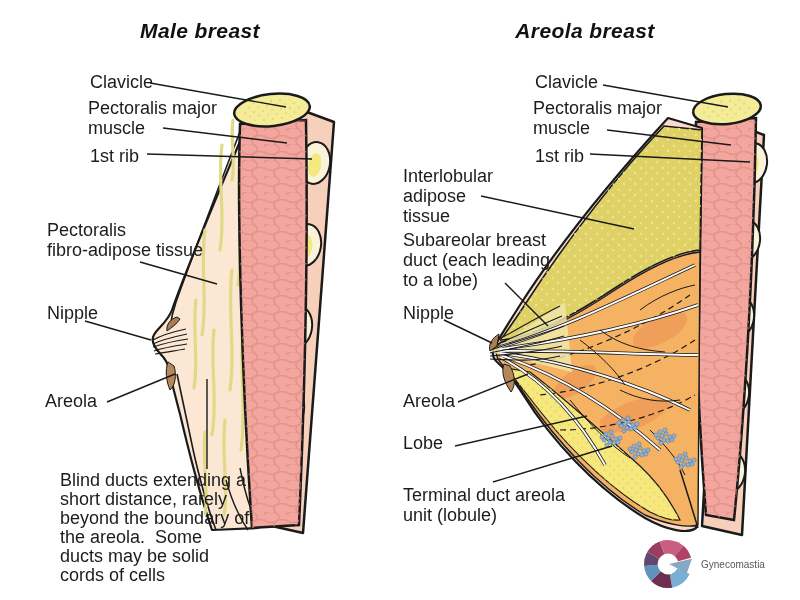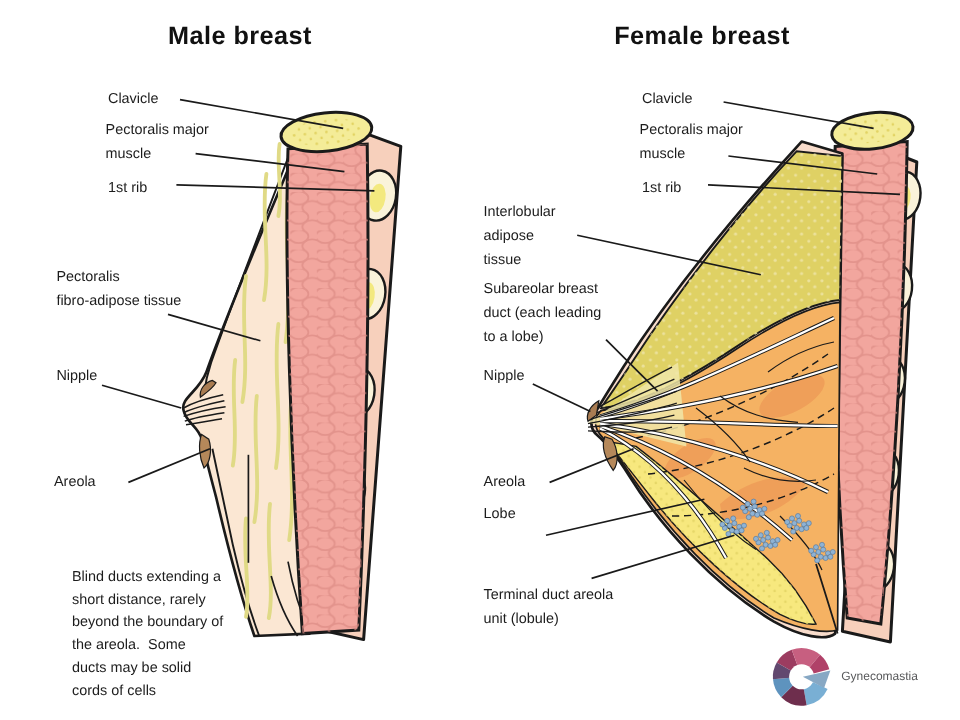--- a/index.html
+++ b/index.html
@@ -1,20 +1,20 @@
 <!DOCTYPE html>
 <html><head>
 <meta charset="utf-8">
 <style>
   html,body{margin:0;padding:0;background:#fff;}
   .stage{position:relative;width:800px;height:600px;background:#ffffff;overflow:hidden;
          font-family:"Liberation Sans",sans-serif;}
   .art{position:absolute;left:0;top:0;width:800px;height:600px;}
-  .title{position:absolute;font-size:21px;font-weight:bold;color:#111;text-align:center;letter-spacing:.4px;}
-  .lbl{position:absolute;font-size:12px;line-height:20px;color:#1c1c1c;white-space:pre-wrap;}
+  .title{position:absolute;font-size:21px;font-weight:bold;color:#111;text-align:center;letter-spacing:.4px;font-style:italic;}
+  .lbl{position:absolute;font-size:18px;line-height:20px;color:#1c1c1c;white-space:pre-wrap;}
   .lbl.tight{line-height:19px;margin-left:13px;}
   .logo{position:absolute;left:643px;top:539px;display:flex;align-items:center;}
   .logo-mark{width:50px;height:50px;flex:0 0 auto;}
   .logo-text{margin-left:8px;font-size:10px;color:#58595b;text-align:right;}
 </style>
 </head>
 <body>
 
 <div class="stage">
 
@@ -242,21 +242,21 @@
       <path d="M 481,196 L 634,229"></path>
       <path d="M 505,283 L 548,326"></path>
       <path d="M 444,320 L 492,343"></path>
       <path d="M 458,402 L 528,374"></path>
       <path d="M 455,446 L 587,416"></path>
       <path d="M 493,482 L 612,446"></path>
     </g>
   </svg>
 
   <div class="title" style="left:100px;top:19px;width:200px">Male breast</div>
-  <div class="title" style="left:465px;top:19px;width:240px">Female breast</div>
+  <div class="title" style="left:465px;top:19px;width:240px">Areola breast</div>
 
   <div class="lbl" style="left:90px;top:72px">Clavicle</div>
   <div class="lbl" style="left:88px;top:98px">Pectoralis major
 muscle</div>
   <div class="lbl" style="left:90px;top:146px">1st rib</div>
   <div class="lbl" style="left:47px;top:220px">Pectoralis
 fibro-adipose tissue</div>
   <div class="lbl" style="left:47px;top:303px">Nipple</div>
   <div class="lbl" style="left:45px;top:391px">Areola</div>
   <div class="lbl tight" style="left:47px;top:471px">Blind ducts extending a
@@ -271,21 +271,21 @@
 muscle</div>
   <div class="lbl" style="left:535px;top:146px">1st rib</div>
   <div class="lbl" style="left:403px;top:230px">Subareolar breast
 duct (each leading
 to a lobe)</div>
   <div class="lbl" style="left:403px;top:166px">Interlobular
 adipose
 tissue</div>
   <div class="lbl" style="left:403px;top:303px">Nipple</div>
   <div class="lbl" style="left:403px;top:391px">Areola</div>
-  <div class="lbl" style="left:403px;top:418px">Lobe</div>
+  <div class="lbl" style="left:403px;top:433px">Lobe</div>
   <div class="lbl" style="left:403px;top:485px">Terminal duct areola
 unit (lobule)</div>
 
   <div class="logo">
     <svg class="logo-mark" viewBox="0 0 48 48">
       <path d="M24,24 L4.1,12.5 A23,23 0 0 1 16.1,2.4 Z" fill="#9c3c60"></path>
       <path d="M24,24 L16.1,2.4 A23,23 0 0 1 38.8,6.4 Z" fill="#c75f80"></path>
       <path d="M24,24 L38.8,6.4 A23,23 0 0 1 46.2,18 Z" fill="#b04168"></path>
       <path d="M24,24 L44.8,33.7 A23,23 0 0 1 28,46.7 Z" fill="#79afd4"></path>
       <path d="M24,24 L28,46.7 A23,23 0 0 1 7.7,40.3 Z" fill="#6e2e4d"></path>

